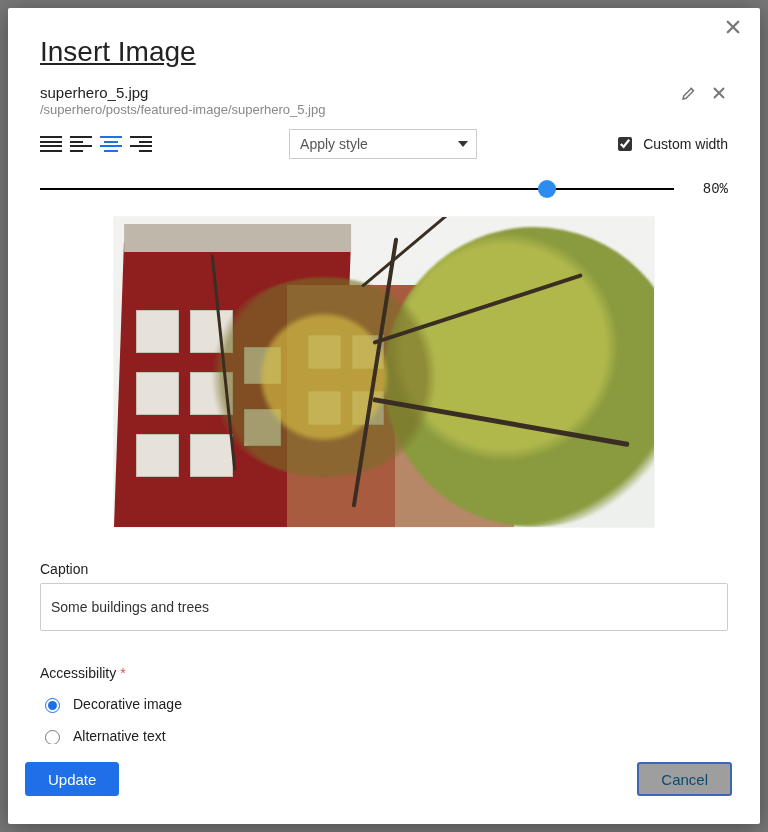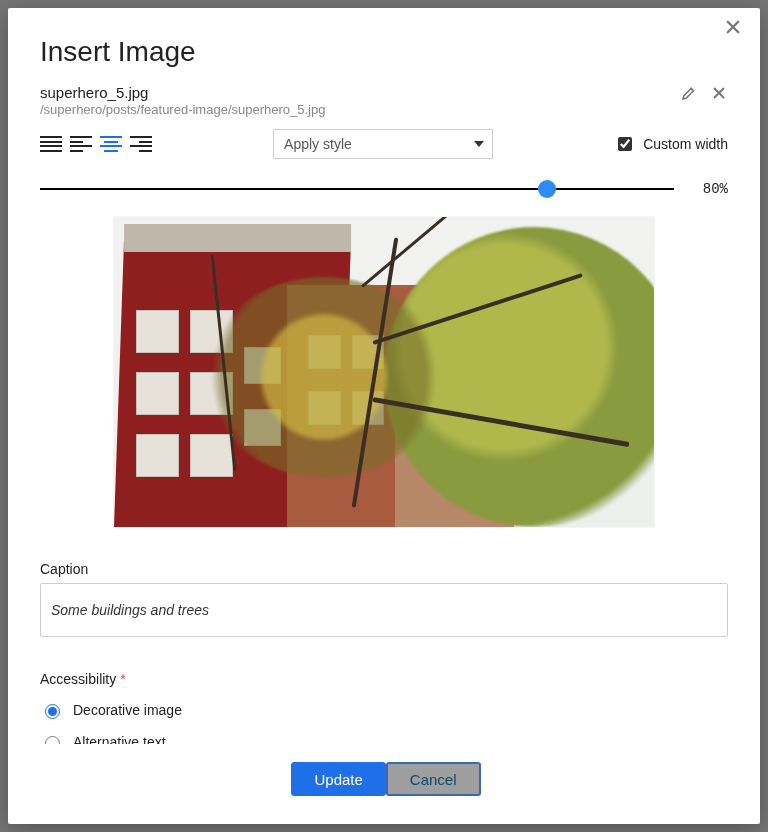--- a/index.html
+++ b/index.html
@@ -34,20 +34,21 @@
   }
   .close-x svg { width: 18px; height: 18px; }
   .header {
     padding: 28px 32px 8px 32px;
   }
   .header h1 {
     margin: 0;
     font-size: 28px;
     font-weight: 400;
     color: #222;
+    text-decoration: underline;
   }
   .scroll {
     position: relative;
     flex: 1;
     overflow-y: auto;
     padding: 0 32px 8px 32px;
   }
   .scroll::-webkit-scrollbar { width: 14px; }
   .scroll::-webkit-scrollbar-track { background: #f1f1f1; }
   .scroll::-webkit-scrollbar-thumb { background: #c7c7c7; border-radius: 7px; }
@@ -79,21 +80,21 @@
   .align-btn div { height: 2px; background: #222; }
   .align-justify div { width: 100%; }
   .align-left div:nth-child(1){width:100%}.align-left div:nth-child(2){width:60%}.align-left div:nth-child(3){width:100%}.align-left div:nth-child(4){width:60%}
   .align-center div:nth-child(1){width:100%}.align-center div:nth-child(2){width:60%;margin:0 auto}.align-center div:nth-child(3){width:100%}.align-center div:nth-child(4){width:60%;margin:0 auto}
   .align-right div:nth-child(1){width:100%}.align-right div:nth-child(2){width:60%;margin-left:auto}.align-right div:nth-child(3){width:100%}.align-right div:nth-child(4){width:60%;margin-left:auto}
   .align-btn.active div { background: #1e6fe8; }
 
   .style-select-wrap { flex: 1; display: flex; justify-content: center; }
   .style-select {
     position: relative;
-    width: 220px; height: 30px;
+    width: 188px; height: 30px;
     border: 1px solid #ccc;
     background: #fff;
     display: flex; align-items: center;
     padding: 0 10px;
     font-size: 14px;
     color: #555;
     cursor: pointer;
   }
   .style-select .caret {
     position: absolute; right: 8px; top: 50%; transform: translateY(-50%);
@@ -165,48 +166,47 @@
   .preview .branch.b1{left:48%;top:6%;width:4px;height:88%;transform:rotate(9deg)}
   .preview .branch.b2{left:48%;top:40%;width:220px;height:4px;transform:rotate(-18deg);transform-origin:left center}
   .preview .branch.b3{left:48%;top:58%;width:260px;height:5px;transform:rotate(10deg);transform-origin:left center}
   .preview .branch.b4{left:46%;top:22%;width:180px;height:3px;transform:rotate(-40deg);transform-origin:left center}
   .preview .branch.b5{left:20%;top:12%;width:3px;height:70%;transform:rotate(-6deg)}
 
   .field-label { font-size: 14px; color: #222; margin-top: 34px; display:block; }
   .required { color: #d9534f; }
   .text-input {
     width: 100%;
-    height: 54px;
+    height: 48px;
     border: 1px solid #ccc;
     border-radius: 2px;
     margin-top: 6px;
     padding: 16px 10px;
     font-size: 14px;
     color: #333;
-    font-style: italic;
   }
   .text-input::placeholder { color: #aaa; }
   .text-input.alt { margin-left: 34px; width: calc(100% - 34px); }
 
   .radio-row {
     display: flex; align-items: center; gap: 10px;
     margin-top: 14px;
     font-size: 14px;
     cursor: pointer;
   }
   .radio-row input[type=radio] {
     width: 15px; height: 15px;
     accent-color: #1e6fe8;
   }
 
   .footer {
     border-top: 0;
     display: flex;
-    justify-content: center;
-    padding: 18px 28px 28px 32px;
+    justify-content: space-between;
+    padding: 18px 28px 28px 17px;
   }
   .btn {
     height: 34px;
     padding: 0 22px;
     font-size: 15px;
     border-radius: 3px;
     cursor: pointer;
     border: 1px solid transparent;
   }
   .btn-primary { background: #1e6fe8; color: #fff; border-color: #1e6fe8; }

